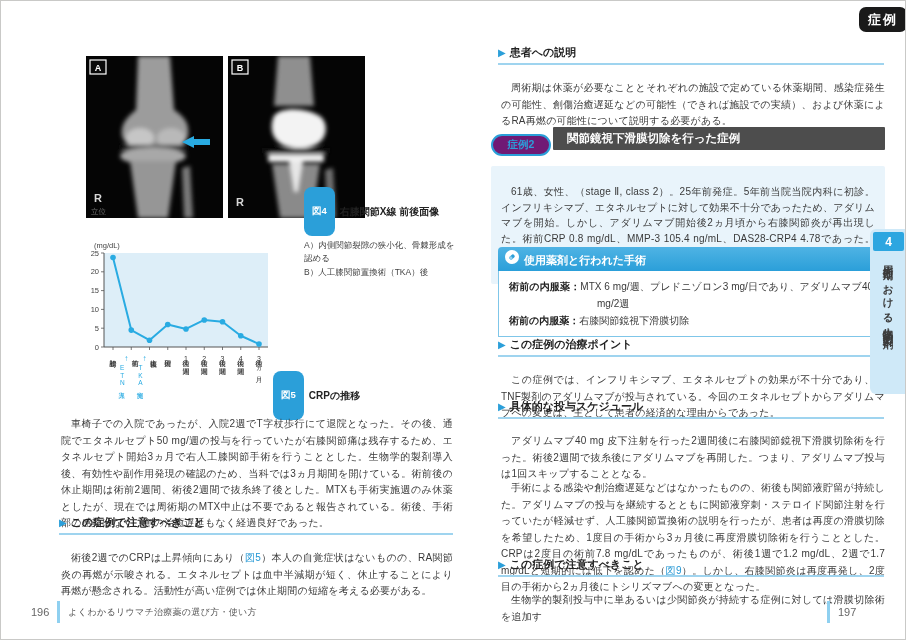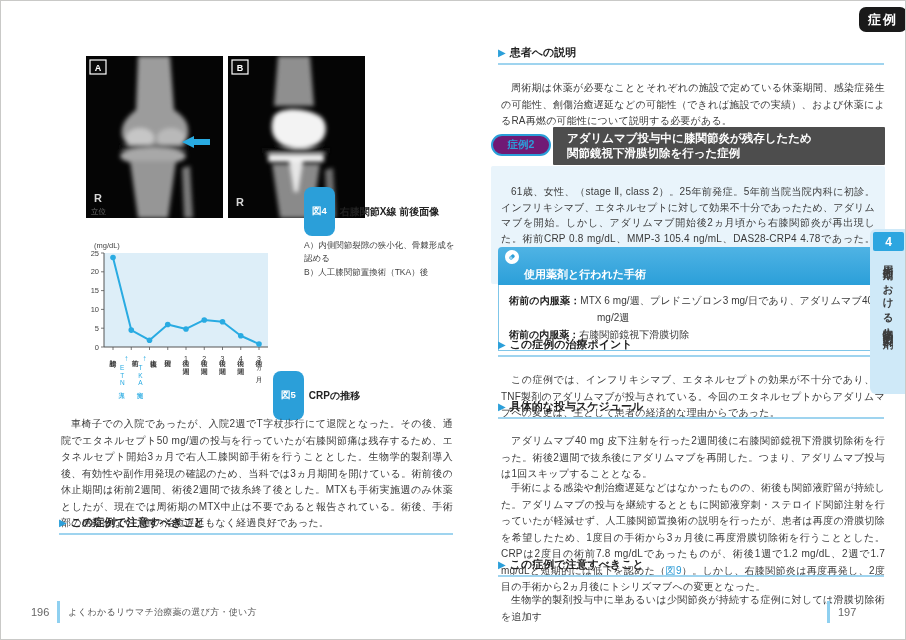--- a/index.html
+++ b/index.html
@@ -33,21 +33,21 @@
   }
   .case-badge{
     position:absolute;left:0;top:7px;width:56px;height:18px;background:#701a75;
     border:2px solid #2b9fd9;border-radius:12px;color:#2b9fd9;font-weight:bold;
     font-size:10.5px;display:flex;align-items:center;justify-content:center;text-align:right;
   }
   .case-intro{background:#e9f4fb;padding:7px 10px;border-radius:2px;}
   
   .meds-head{
     background:linear-gradient(#4fb3e4,#2b9fd9);color:#fff;font-weight:bold;font-size:11px;
-    border-radius:4px 4px 0 0;padding:20px 8px 3px 26px;position:relative;
+    border-radius:4px 4px 0 0;padding:6px 8px 3px 26px;position:relative;
   }
   .meds-head .pill{
     position:absolute;left:7px;top:3px;width:14px;height:14px;background:#fff;border-radius:50%;
     display:flex;align-items:center;justify-content:center;
   }
   .meds-body{
     border:1.5px solid #7fc6e9;border-top:none;background:#fff;
     padding:7px 10px;font-size:10px;line-height:17px;color:#3a3a3a;
   }
   .meds-row{padding-left:88px;text-indent:-88px;text-align:justify;}
@@ -193,37 +193,37 @@
   <div class="abs" style="left:272px;top:370px;">
     <span class="fig-badge">図5</span><span class="fig-title">CRPの推移</span>
   </div>
 
   <p class="body-text abs" style="left:60px;top:404px;width:392px;">車椅子での入院であったが、入院2週でT字杖歩行にて退院となった。その後、通院でエタネルセプト50 mg/週の投与を行っていたが右膝関節痛は残存するため、エタネルセプト開始3ヵ月で右人工膝関節手術を行うこととした。生物学的製剤導入後、有効性や副作用発現の確認のため、当科では3ヵ月期間を開けている。術前後の休止期間は術前2週間、術後2週間で抜糸終了後とした。MTXも手術実施週のみ休薬としたが、現在では周術期のMTX中止は不要であると報告されている。術後、手術部の感染はなく、創の治癒遅延もなく経過良好であった。</p>
 
   <div class="sec-head abs" style="left:58px;top:514px;width:394px;">
     <span class="tri">▶</span>
     <span>この症例で注意すべきこと</span>
   </div>
+  <p class="body-text abs" style="left:60px;top:538px;width:392px;"><span>術後2週でのCRPは上昇傾向にあり（</span><span class="figref">図5</span><span>）本人の自覚症状はないものの、RA関節炎の再燃が示唆される。エタネルセプトは血中半減期が短く、休止することにより再燃が懸念される。活動性が高い症例では休止期間の短縮を考える必要がある。</span></p>
 
   <div class="footer abs" style="left:30px;top:600px;">
     <span>196</span>
     <span class="vbar"></span>
     <span class="booktitle">よくわかるリウマチ治療薬の選び方・使い方</span>
   </div>
 
   <div class="sec-head abs" style="left:497px;top:44px;width:386px;">
     <span class="tri">▶</span>
     <span>患者への説明</span>
   </div>
   <p class="body-text abs" style="left:500px;top:68px;width:384px;">周術期は休薬が必要なこととそれぞれの施設で定めている休薬期間、感染症発生の可能性、創傷治癒遅延などの可能性（できれば施設での実績）、および休薬によるRA再燃の可能性について説明する必要がある。</p>
 
   <div class="abs" style="left:490px;top:126px;width:394px;">
     <div class="case-badge">症例2</div>
     <div class="case-bar">
-      <div>アダリムマブ投与中に膝関節炎が残存したため</div>
       <div>関節鏡視下滑膜切除を行った症例</div>
     </div>
   </div>
 
   <div class="case-intro abs" style="left:490px;top:165px;width:374px;">
     <p class="body-text" style="line-height:15.5px;"><span>61歳、女性、（stage Ⅱ, class 2）。25年前発症。5年前当院当院内科に初診。インフリキシマブ、エタネルセプトに対して効果不十分であったため、アダリムマブを開始。しかし、アダリムマブ開始後2ヵ月頃から右膝関節炎が再出現した。術前CRP 0.8 mg/dL、MMP-3 105.4 ng/mL、DAS28-CRP4 4.78であった。膝X線上は関節裂隙の狭小化を認め、膝MRI上は関節液の貯留とGd造影で滑膜増生を認めた（</span><span class="figref">図6～8</span><span>）。</span></p>
   </div>
 
   <div class="abs" style="left:497px;top:246px;width:386px;">
     <div class="meds-head">

